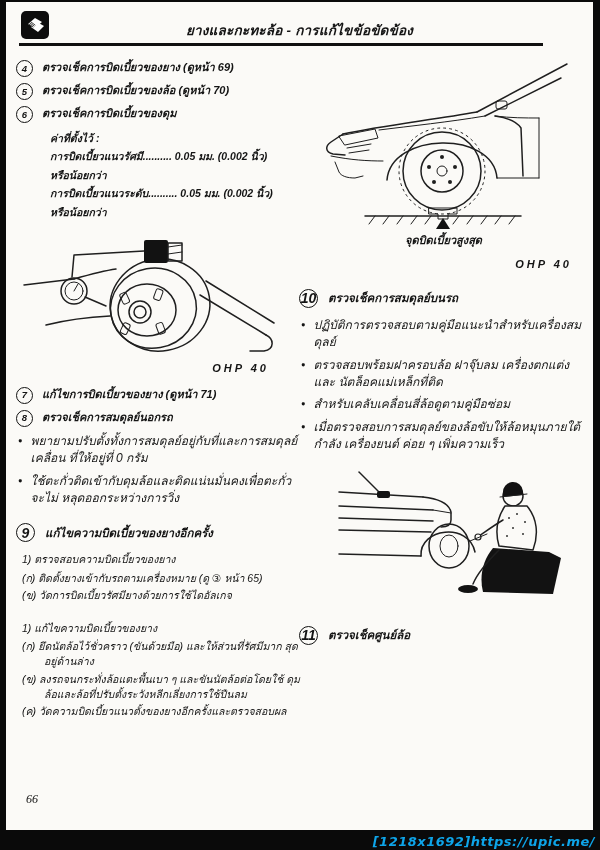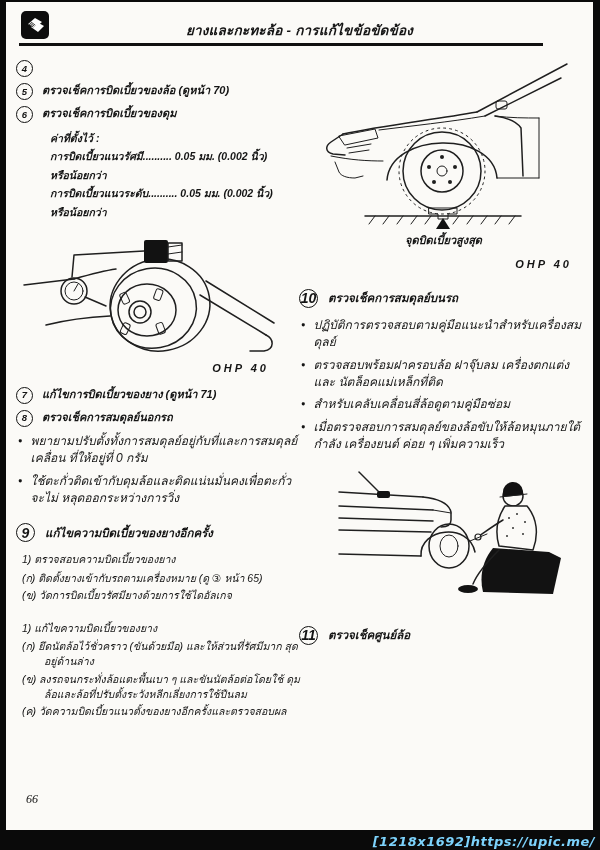--- a/index.html
+++ b/index.html
@@ -30,21 +30,21 @@
   .bullet{display:flex;gap:8px;margin:0 0 5px 2px;font-size:12px;}
   .bullet::before{content:"●";font-size:7.5px;line-height:1;margin-top:4px;}
 
   .sec-head{display:flex;gap:10px;align-items:center;font-weight:700;font-size:11.5px;}
   .subhead{margin:10px 0 3px 6px;font-size:10.5px;font-weight:400;}
   .subitem{margin:0 0 2px 6px;padding-left:22px;text-indent:-22px;font-size:10.5px;}
 
   .caption{text-align:center;font-weight:700;font-size:11px;margin-top:3px;}
 
   .page-number{position:absolute;left:20px;top:790px;font-size:12px;font-family:"Liberation Serif","DejaVu Serif",serif;}
-  .watermark{position:absolute;right:5px;bottom:1px;color:#7dd3fc;font-size:13px;font-weight:700;
+  .watermark{position:absolute;right:5px;bottom:1px;color:#0ea5e9;font-size:13px;font-weight:700;
              font-family:"DejaVu Sans","Liberation Sans",sans-serif;letter-spacing:.5px;}
 
   svg{stroke-linecap:round;stroke-linejoin:round;}
   .ln{fill:none;stroke:#1f1f1f;stroke-width:1.5;}
   .ln-thin{fill:none;stroke:#1f1f1f;stroke-width:1;}
   .solid{fill:#121212;stroke:none;}
 </style>
 </head>
 <body>
 
@@ -60,20 +60,21 @@
         <line x1="10" y1="11" x2="14" y2="14" stroke="#0d0d0d" stroke-width="0.8"></line>
       </svg>
     </div>
     <div class="page-title">ยางและกะทะล้อ - การแก้ไขข้อขัดข้อง</div>
     <div class="header-rule"></div>
 
     <div class="col col-left">
 
       <div class="check-row">
         <span class="cnum">4</span>
+        <span>ตรวจเช็คการบิดเบี้ยวของยาง (ดูหน้า 69)</span>
       </div>
       <div class="check-row">
         <span class="cnum">5</span>
         <span>ตรวจเช็คการบิดเบี้ยวของล้อ (ดูหน้า 70)</span>
       </div>
       <div class="check-row">
         <span class="cnum">6</span>
         <span>ตรวจเช็คการบิดเบี้ยวของดุม</span>
       </div>
 

